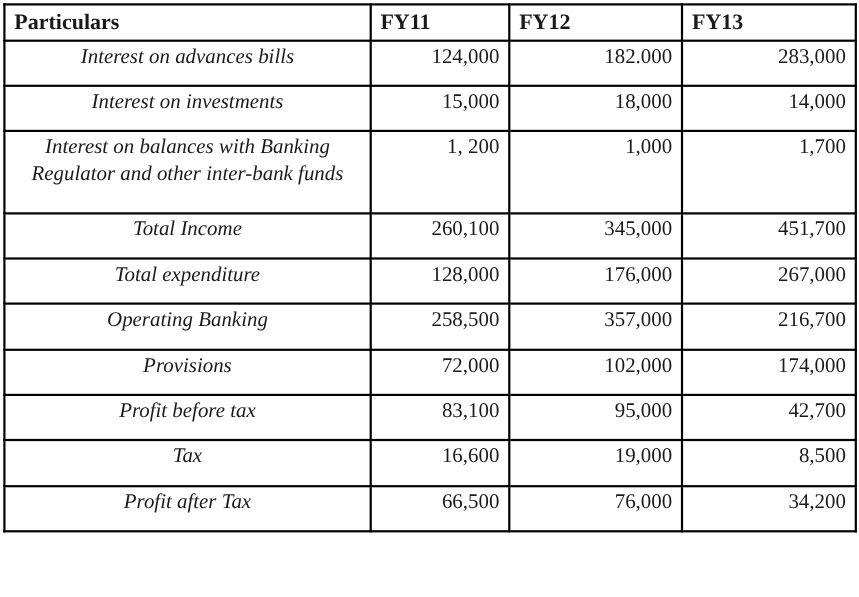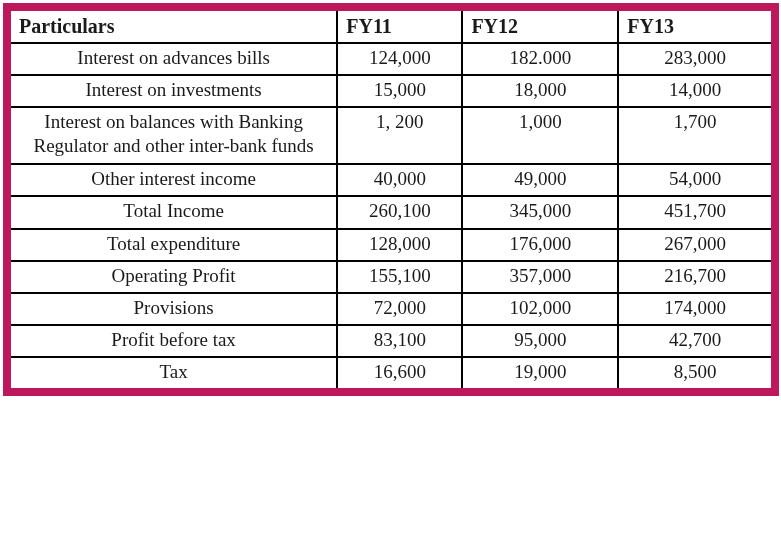--- a/index.html
+++ b/index.html
@@ -11,42 +11,42 @@
   .page {
     width: 781px;
     height: 543px;
     box-sizing: border-box;
     padding: 3px 2px 3px 3px;
     background: #ffffff;
   }
   table.fin-table {
     border-collapse: collapse;
     width: 100%;
-    height: 393px;
-    border: 8px solid #be185d;
+    height: 481px;
+    border: 2px solid #be185d;
     table-layout: fixed;
   }
   table.fin-table th,
   table.fin-table td {
     border: 2px solid #000000;
     padding: 2px 8px;
     font-size: 19px;
     line-height: 1.28;
     color: #1a1a1a;
     vertical-align: top;
     overflow: hidden;
   }
   table.fin-table th {
     text-align: left;
     font-weight: bold;
     font-size: 20px;
     padding-top: 3px;
   }
-  td.cell-particulars { text-align: center; }
-  td.cell-num { text-align: center; }
+  td.cell-particulars { text-align: center; font-style: italic; }
+  td.cell-num { text-align: right; }
 </style>
 </head>
 <body>
 
 <div class="page">
   <table class="fin-table">
     <colgroup>
       <col style="width:43%">
       <col style="width:16.3%">
       <col style="width:20.3%">
@@ -73,40 +73,34 @@
           <td class="cell-num">18,000</td>
           <td class="cell-num">14,000</td>
         </tr>
         <tr>
           <td class="cell-particulars">Interest on balances with Banking Regulator and other inter-bank funds</td>
           <td class="cell-num">1, 200</td>
           <td class="cell-num">1,000</td>
           <td class="cell-num">1,700</td>
         </tr>
         <tr>
-          <td class="cell-particulars">Other interest income</td>
-          <td class="cell-num">40,000</td>
-          <td class="cell-num">49,000</td>
-          <td class="cell-num">54,000</td>
-        </tr>
-        <tr>
           <td class="cell-particulars">Total Income</td>
           <td class="cell-num">260,100</td>
           <td class="cell-num">345,000</td>
           <td class="cell-num">451,700</td>
         </tr>
         <tr>
           <td class="cell-particulars">Total expenditure</td>
           <td class="cell-num">128,000</td>
           <td class="cell-num">176,000</td>
           <td class="cell-num">267,000</td>
         </tr>
         <tr>
-          <td class="cell-particulars">Operating Profit</td>
-          <td class="cell-num">155,100</td>
+          <td class="cell-particulars">Operating Banking</td>
+          <td class="cell-num">258,500</td>
           <td class="cell-num">357,000</td>
           <td class="cell-num">216,700</td>
         </tr>
         <tr>
           <td class="cell-particulars">Provisions</td>
           <td class="cell-num">72,000</td>
           <td class="cell-num">102,000</td>
           <td class="cell-num">174,000</td>
         </tr>
         <tr>
@@ -114,15 +108,21 @@
           <td class="cell-num">83,100</td>
           <td class="cell-num">95,000</td>
           <td class="cell-num">42,700</td>
         </tr>
         <tr>
           <td class="cell-particulars">Tax</td>
           <td class="cell-num">16,600</td>
           <td class="cell-num">19,000</td>
           <td class="cell-num">8,500</td>
         </tr>
+        <tr>
+          <td class="cell-particulars">Profit after Tax</td>
+          <td class="cell-num">66,500</td>
+          <td class="cell-num">76,000</td>
+          <td class="cell-num">34,200</td>
+        </tr>
       </tbody>
   </table>
 </div>
 
 </body></html>

